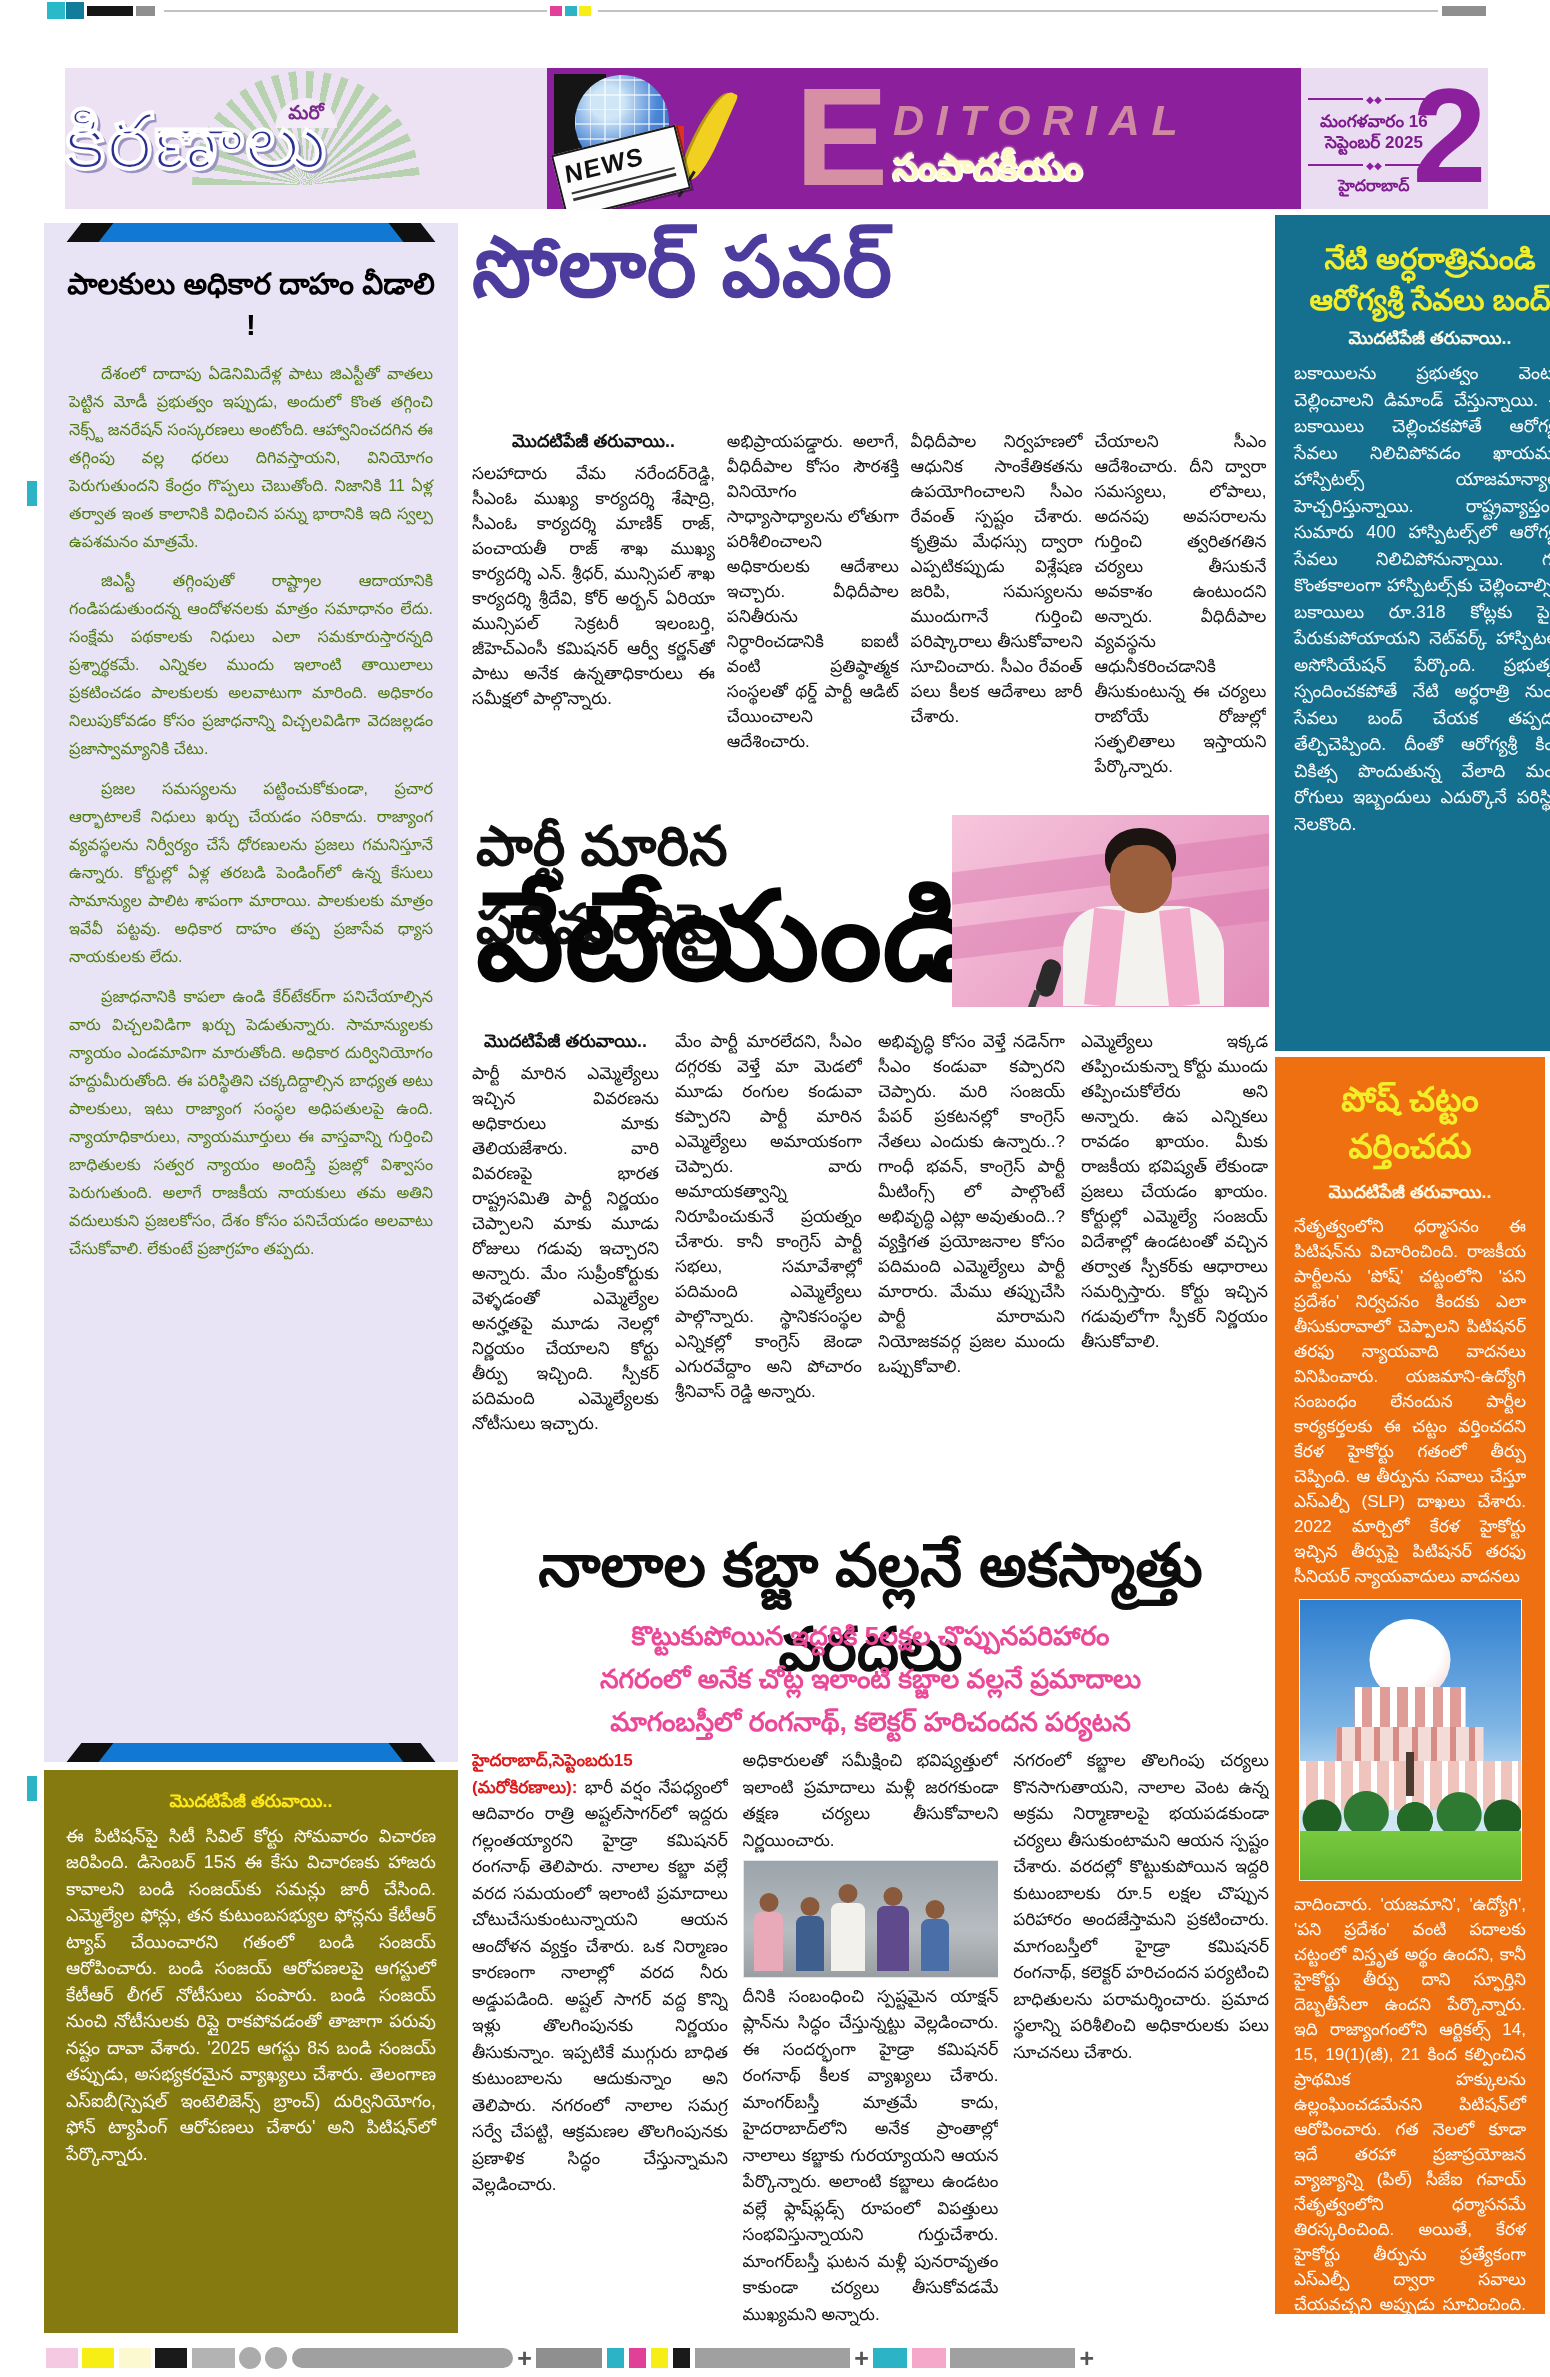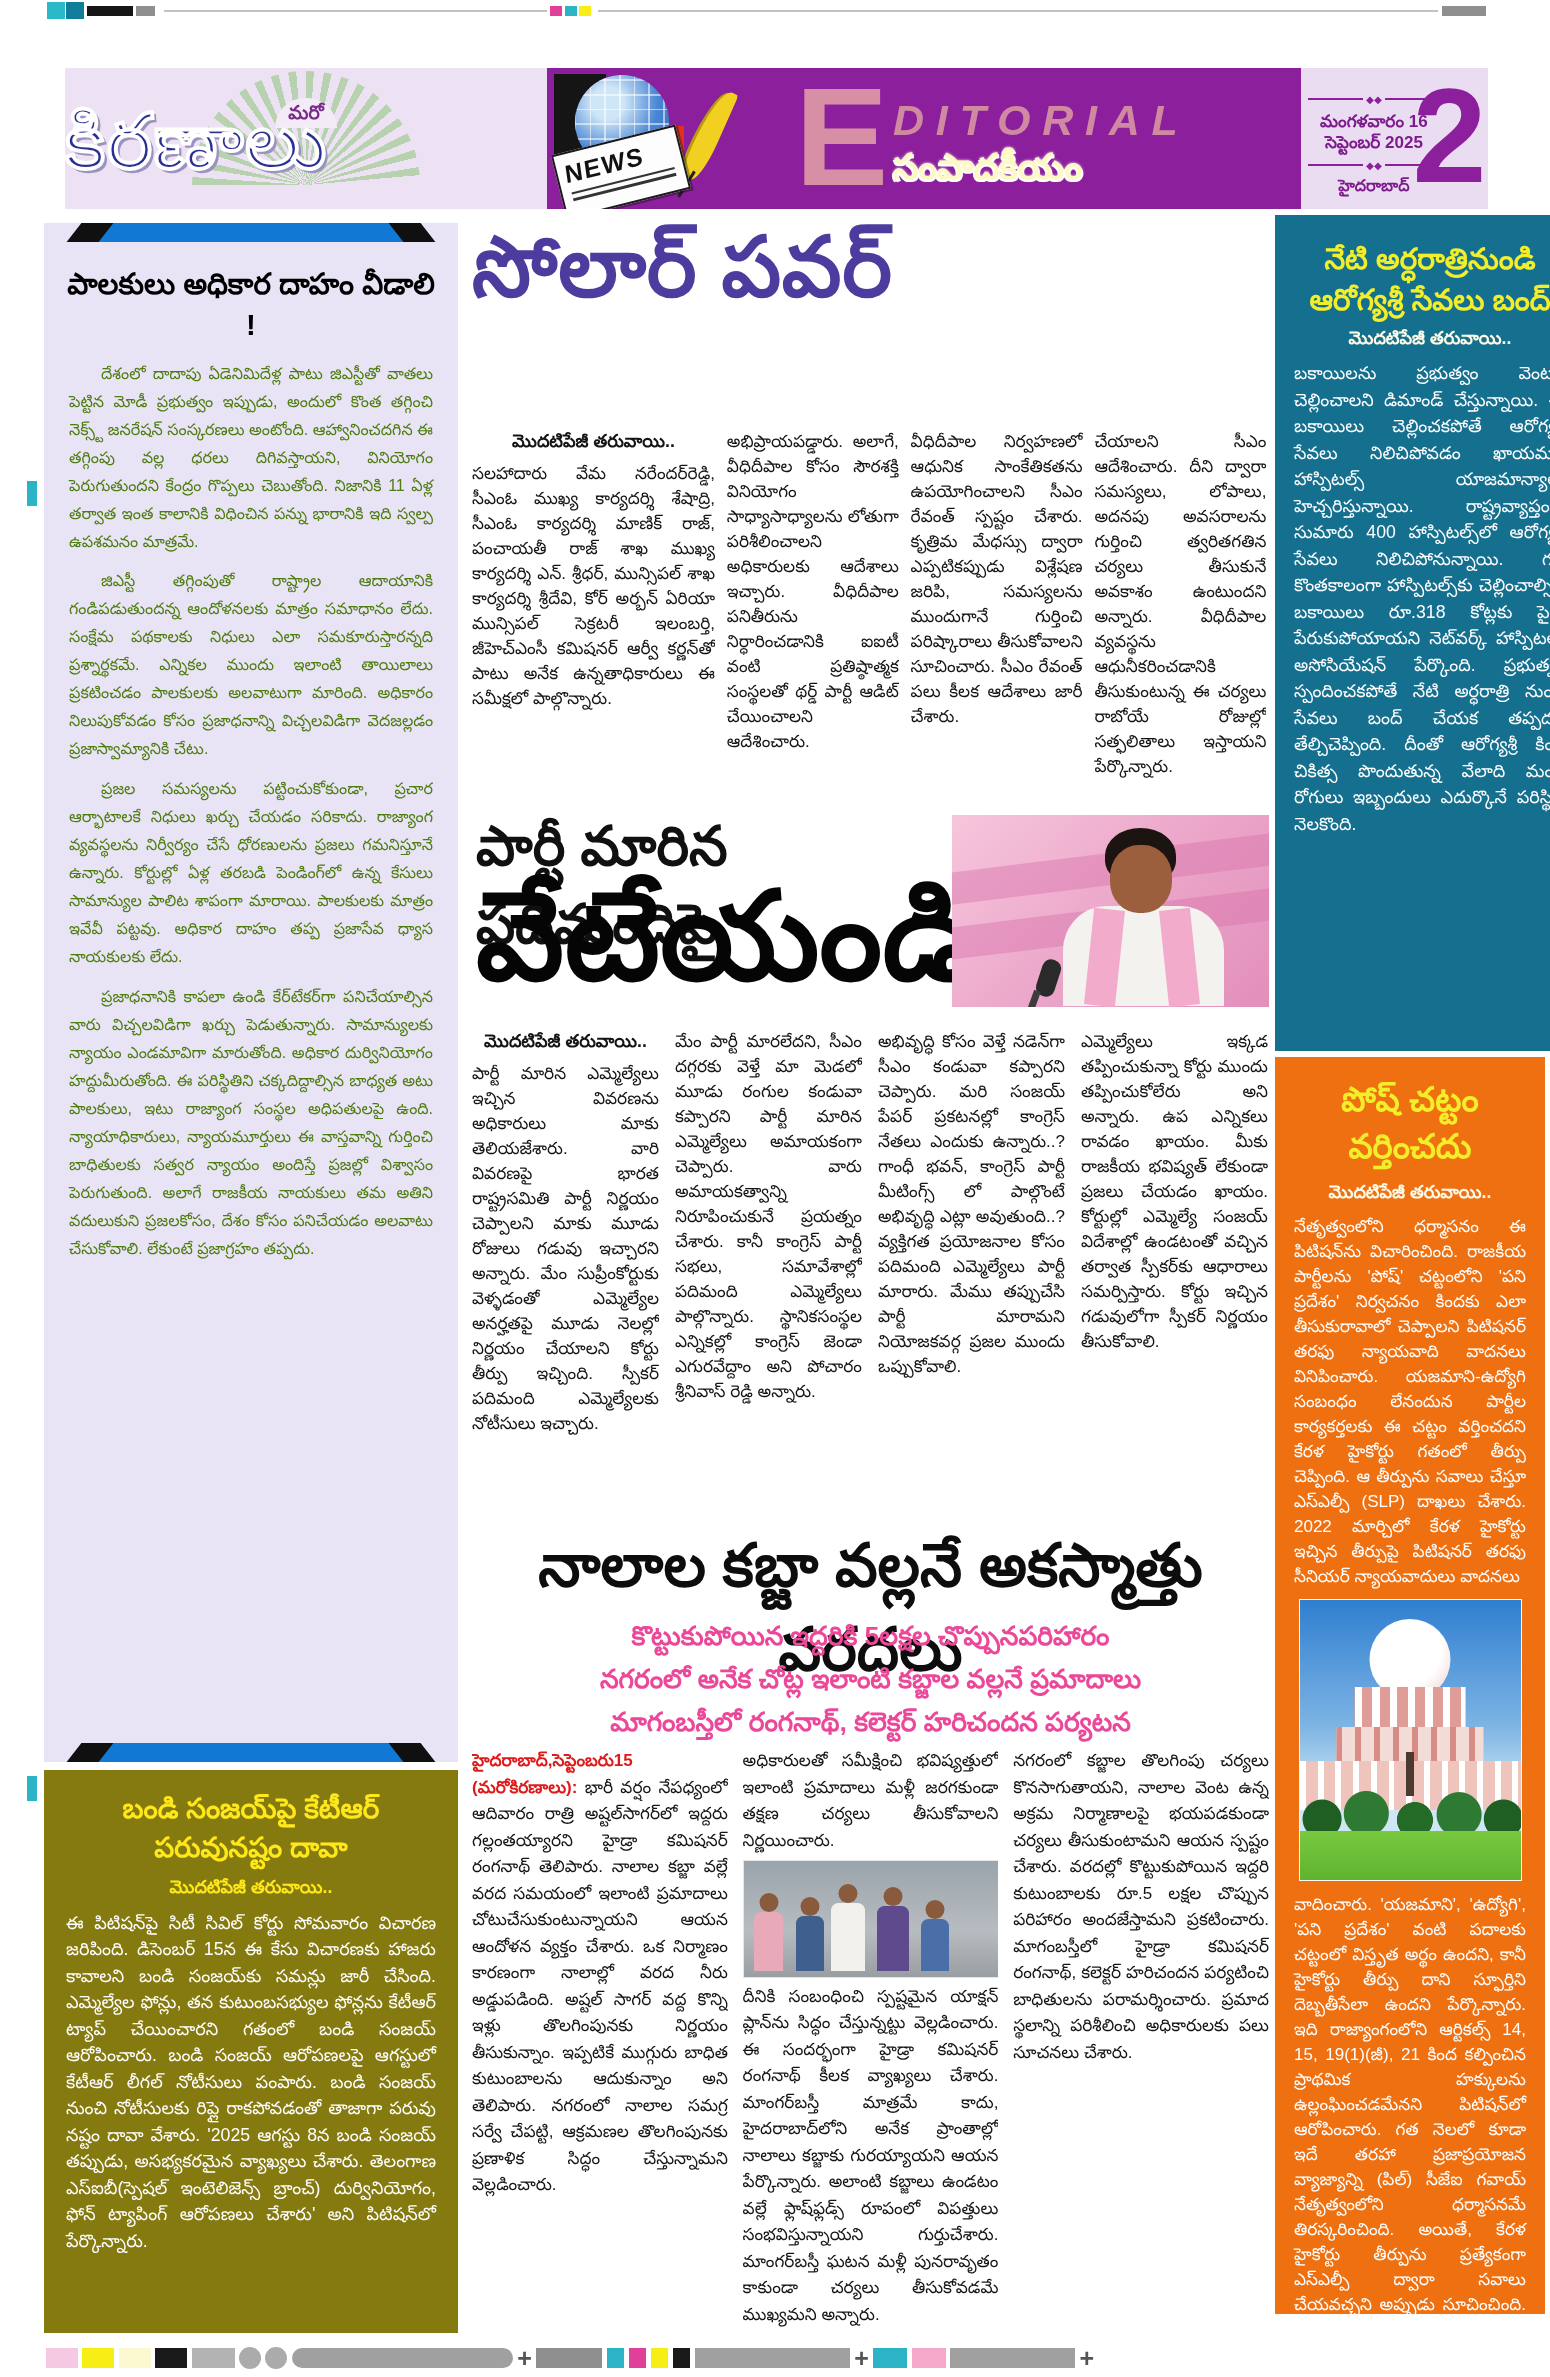--- a/index.html
+++ b/index.html
@@ -304,21 +304,20 @@
         <div class="statue"></div>
         <div class="trees"></div>
         <div class="lawn"></div>
       </div>
       <p>వాదించారు. 'యజమాని', 'ఉద్యోగి', 'పని ప్రదేశం' వంటి పదాలకు చట్టంలో విస్తృత అర్థం ఉందని, కానీ హైకోర్టు తీర్పు దాని స్ఫూర్తిని దెబ్బతీసేలా ఉందని పేర్కొన్నారు. ఇది రాజ్యాంగంలోని ఆర్టికల్స్ 14, 15, 19(1)(జీ), 21 కింద కల్పించిన ప్రాథమిక హక్కులను ఉల్లంఘించడమేనని పిటిషన్‌లో ఆరోపించారు. గత నెలలో కూడా ఇదే తరహా ప్రజాప్రయోజన వ్యాజ్యాన్ని (పిల్) సీజేఐ గవాయ్ నేతృత్వంలోని ధర్మాసనమే తిరస్కరించింది. అయితే, కేరళ హైకోర్టు తీర్పును ప్రత్యేకంగా ఎస్ఎల్పీ ద్వారా సవాలు చేయవచ్చని అప్పుడు సూచించింది. కాగా, గతేడాది డిసెంబర్‌లో ఇలాంటి మరో పిటిషన్‌పై విచారణ జరిపిన సుప్రీంకోర్టు, ఈ విషయంలో ఎన్నికల సంఘాన్ని ఆశ్రయించాలని పిటిషనర్‌కు సూచించడం గమనార్హం.</p>
     </div>
   </div>
 
   <div id="olivebox" class="abs">
     <div class="rb-inner">
-      <h2>బండి సంజయ్‌పై కేటీఆర్ పరువునష్టం దావా</h2>
       <div class="contd">మొదటిపేజీ తరువాయి..</div>
       <p>ఈ పిటిషన్‌పై సిటీ సివిల్ కోర్టు సోమవారం విచారణ జరిపింది. డిసెంబర్ 15న ఈ కేసు విచారణకు హాజరు కావాలని బండి సంజయ్‌కు సమన్లు జారీ చేసింది. ఎమ్మెల్యేల ఫోన్లు, తన కుటుంబసభ్యుల ఫోన్లను కేటీఆర్ ట్యాప్ చేయించారని గతంలో బండి సంజయ్ ఆరోపించారు. బండి సంజయ్ ఆరోపణలపై ఆగస్టులో కేటీఆర్ లీగల్ నోటీసులు పంపారు. బండి సంజయ్ నుంచి నోటీసులకు రిప్లై రాకపోవడంతో తాజాగా పరువు నష్టం దావా వేశారు. '2025 ఆగస్టు 8న బండి సంజయ్ తప్పుడు, అసభ్యకరమైన వ్యాఖ్యలు చేశారు. తెలంగాణ ఎస్ఐబీ(స్పెషల్ ఇంటెలిజెన్స్ బ్రాంచ్) దుర్వినియోగం, ఫోన్ ట్యాపింగ్ ఆరోపణలు చేశారు' అని పిటిషన్‌లో పేర్కొన్నారు.</p>
     </div>
   </div>
 
   <div id="colorbar" class="abs">
     <div class="seg" style="width:32px;background:#f5c9e1;"></div>
     <div class="seg" style="width:32px;background:#f6ee14;"></div>
     <div class="seg" style="width:32px;background:#fcf8cf;"></div>
     <div class="seg" style="width:32px;background:#1a1a1a;"></div>

